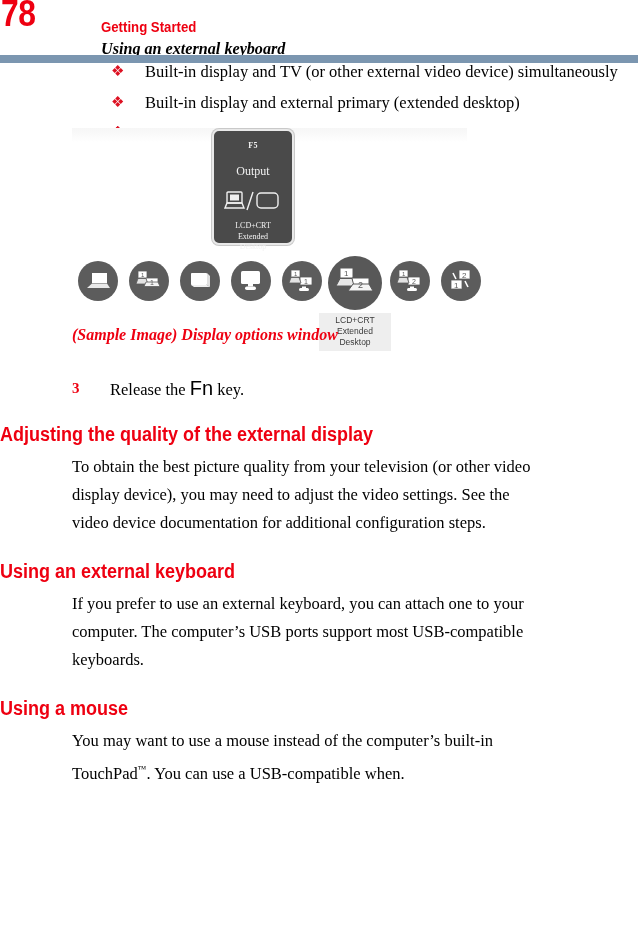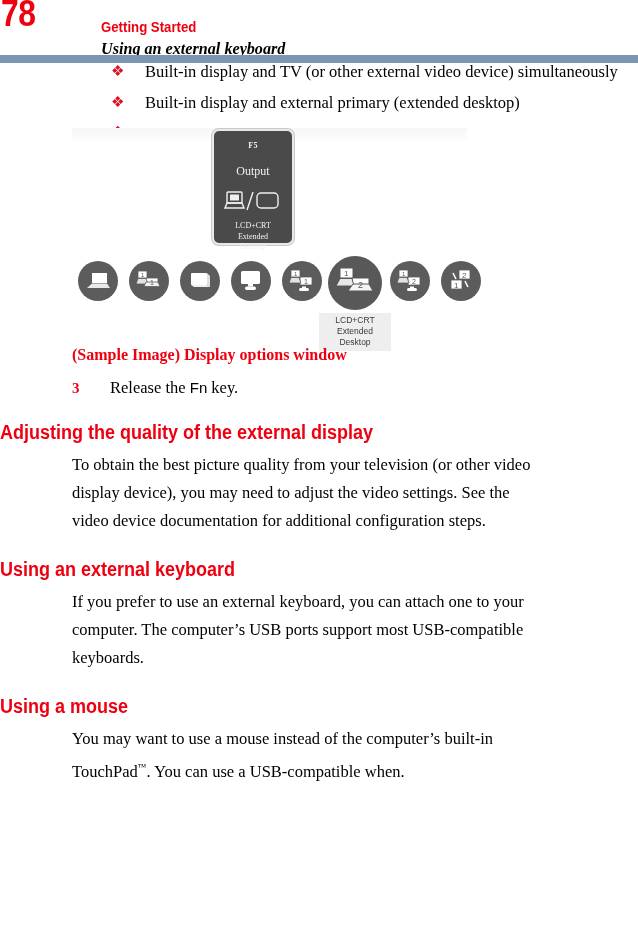--- a/index.html
+++ b/index.html
@@ -182,24 +182,24 @@
     font-size: 8.5px;
     line-height: 11px;
     text-align: center;
     padding: 2px 0 3px 0;
   }
   .fig-caption {
     position: absolute;
     left: 72px;
     top: 200px;
     font-family: "Liberation Serif", "DejaVu Serif", serif;
+    font-style: italic;
     font-weight: bold;
     font-size: 16px;
     color: #ee0011;
-    margin-top: 20px;
   }
 
   
   .step-row {
     position: relative;
     margin-top: 4px;
     padding-left: 110px;
     font-size: 16.5px;
     line-height: 20px;
   }
@@ -207,21 +207,21 @@
     position: absolute;
     left: 72px;
     top: 0;
     font-family: "Liberation Serif", "DejaVu Serif", serif;
     font-weight: bold;
     color: #ee0011;
     font-size: 15px;
   }
   .keyname {
     font-family: "Liberation Sans Narrow", "Liberation Sans", sans-serif;
-    font-size: 15px;
+    font-size: 20px;
   }
 
   
   .section-heading {
     font-family: "Liberation Sans Narrow", "Liberation Sans", sans-serif;
     font-weight: bold;
     font-size: 20px;
     color: #ee0011;
     transform: scaleX(0.9);
     transform-origin: left center;

